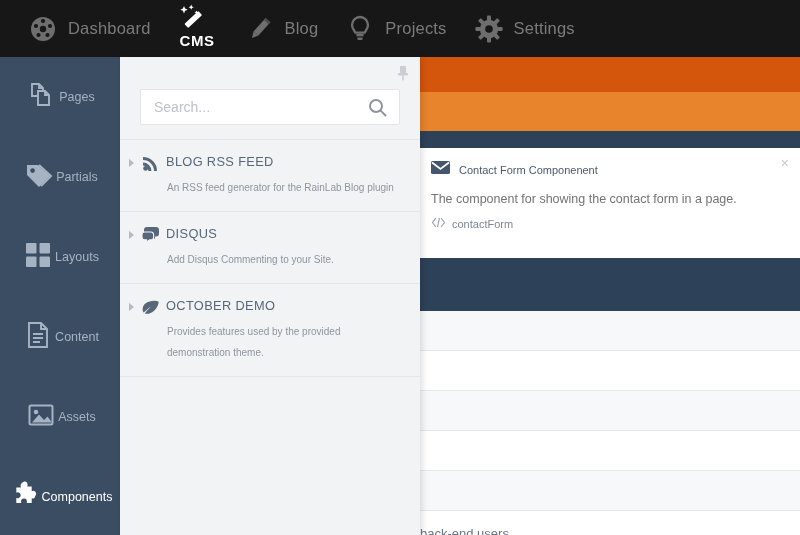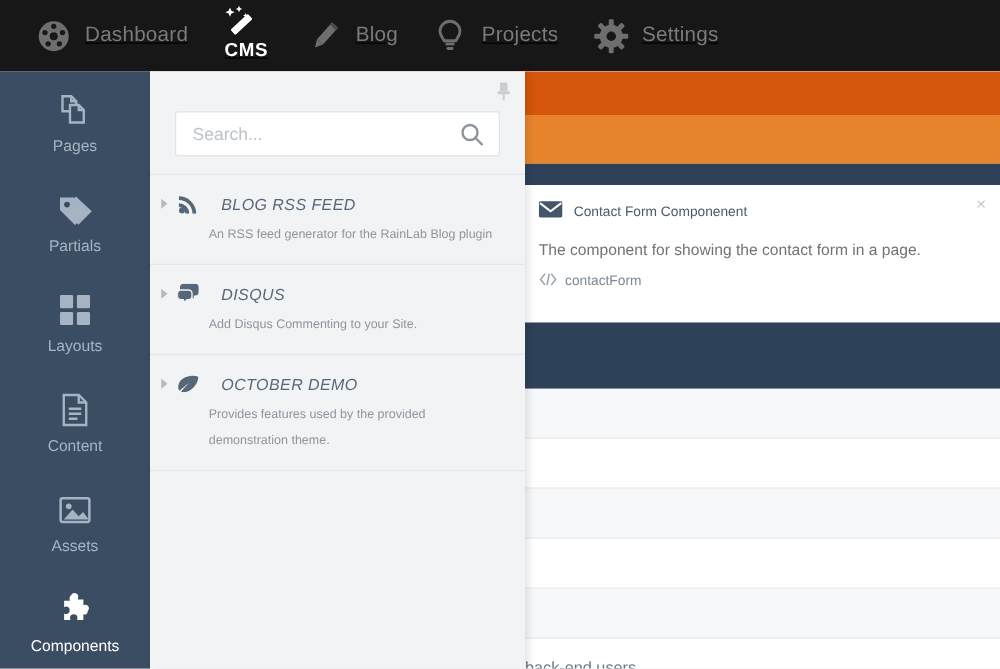--- a/index.html
+++ b/index.html
@@ -8,42 +8,42 @@
     font-family: "Liberation Sans", sans-serif;
     overflow: hidden;
     background: #eceff1;
   }
   #app { position: relative; width: 800px; height: 535px; }
 
   
   .topnav {
     position: absolute; left: 0; top: 0; width: 800px; height: 57px;
     background: #171717;
-    display: flex; align-items: center; padding-left: 14px; text-decoration: underline;
+    display: flex; align-items: center; padding-left: 14px;
   }
   .navitem {
     display: flex; align-items: center; height: 57px;
     padding: 0 13px; cursor: pointer; color: #7b7b7b;
   }
   .navitem .navicon {
     width: 32px; height: 32px; display: flex; align-items: center; justify-content: center;
     margin-right: 9px;
   }
   .navitem .navicon svg { display: block; }
   .navitem .navlabel { font-size: 16.5px; letter-spacing: .2px; }
   .navitem.active { color: #ffffff; flex-direction: column; }
   .navitem.active .navlabel { font-weight: bold; font-size: 15px; letter-spacing: .5px; }
 
   
   .sidebar {
     position: absolute; left: 0; top: 57px; width: 120px; height: 478px;
     background: #3a4d63;
   }
   .side-item {
-    height: 80px; display: flex; flex-direction: column;
+    height: 80px; display: flex; flex-direction: row;
     align-items: center; justify-content: center; cursor: pointer;
     color: #a6b3c2;
   }
   .side-item .sideicon {
     width: 34px; height: 34px; display: flex; align-items: center; justify-content: center;
     margin-bottom: 5px;
   }
   .side-item .sidelabel { font-size: 12.5px; }
   .side-item.active { color: #ffffff; }
 
@@ -102,21 +102,21 @@
     font-family: "Liberation Sans", sans-serif;
   }
   .search-input::placeholder { color: #bcc2c8; }
   .search-icon { position: absolute; right: 12px; top: 8px; cursor: pointer; }
 
   .panel-list { border-top: 1px solid #e4e6e9; }
   .plist-item {
     padding: 14px 20px 13px 22px; border-bottom: 1px solid #e4e6e9; cursor: pointer;
     position: relative;
   }
-  .plist-head { display: flex; align-items: flex-end; gap: 18px; font-style: italic; }
+  .plist-head { display: flex; align-items: flex-start; gap: 7px; }
   .caret { position:absolute; left: 9px; top: 19px; width: 0; height: 0;
            border-left: 5px solid #b4bac0; border-top: 4px solid transparent; border-bottom: 4px solid transparent; }
   .plist-icon { width: 17px; height: 17px; display:flex; align-items:center; justify-content:center; }
   .plist-title { font-size: 12.8px; color: #57677a; letter-spacing: .35px; }
   .plist-desc { font-size: 10px; color: #8d969f; line-height: 21px; margin-top: 6px; padding-left: 25px; }
 </style>
 </head>
 <body>
 
 <div id="app">

